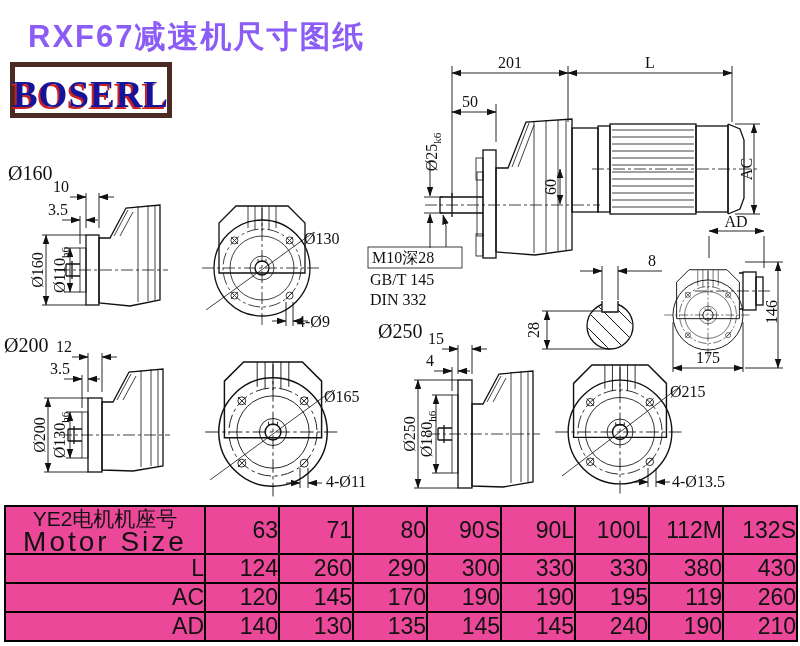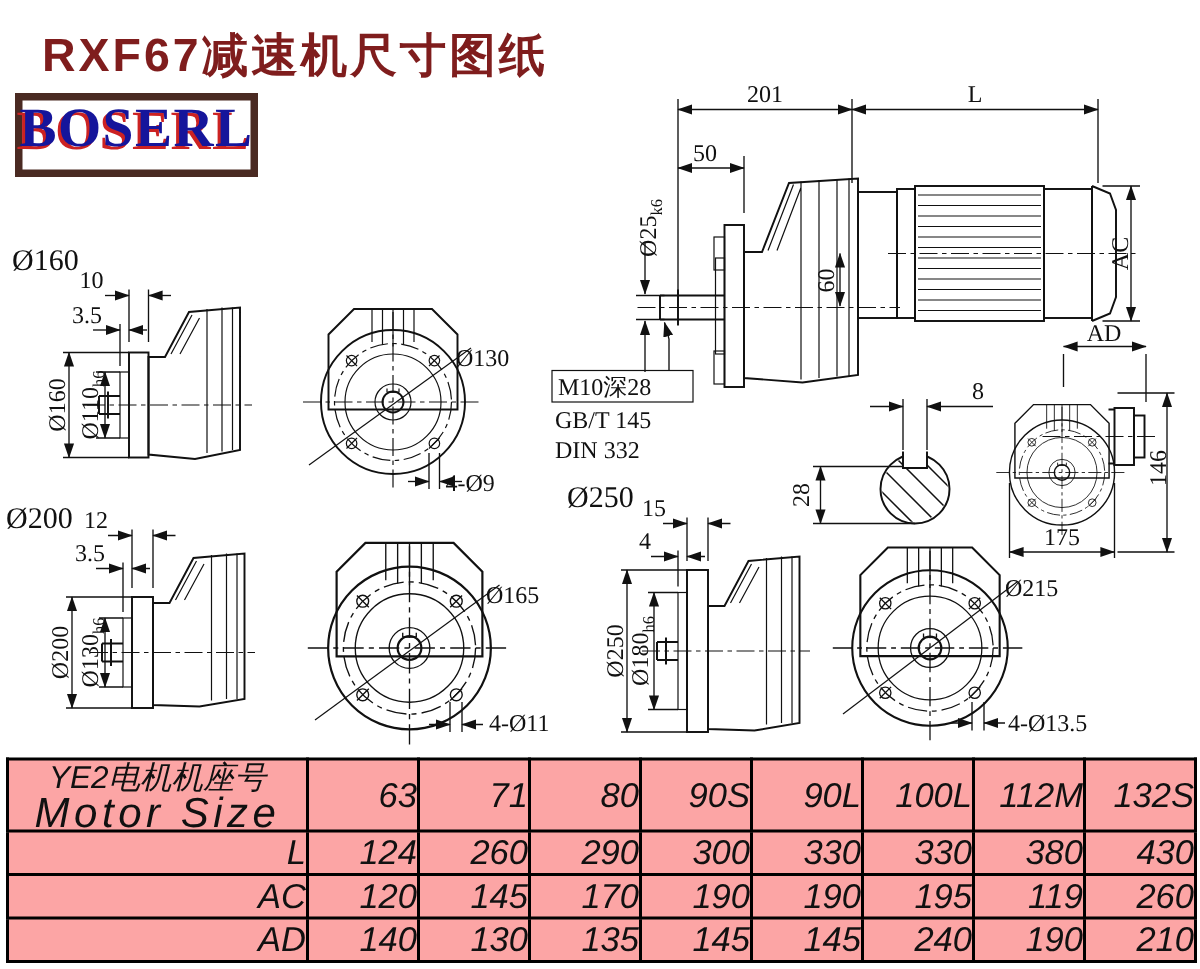--- a/index.html
+++ b/index.html
@@ -1,34 +1,34 @@
 <!DOCTYPE html>
 <html><head>
 <meta charset="utf-8">
 <style>
   html,body{margin:0;padding:0;background:#fff;}
   #page{position:relative;width:800px;height:646px;background:#ffffff;overflow:hidden;
         font-family:"Liberation Sans",sans-serif;color:#111;}
   #title{position:absolute;left:28px;top:16px;font-size:31px;font-weight:bold;
-         letter-spacing:2px;color:#7f1d1d;}
+         letter-spacing:2px;color:#8b5cf6;}
   #logo{position:absolute;left:10px;top:62px;width:152px;height:46px;
-        border:5px solid #4a2a22;background:#fff;display:flex;align-items:flex-start;justify-content:center;}
+        border:5px solid #4a2a22;background:#fff;display:flex;align-items:flex-end;justify-content:center;}
   #logo span{font-family:"Liberation Serif",serif;font-size:37px;font-weight:bold;
              color:#15159b;text-shadow:-2px 2px 0 #cc2222;letter-spacing:1px;line-height:1;}
   svg{position:absolute;left:0;top:0;}
   svg text{font-family:"Liberation Serif",serif;font-size:16px;fill:#111;}
   .big-label{font-size:20px;}
   .ln{stroke:#111;stroke-width:1.3;fill:none;}
   .thin{stroke:#111;stroke-width:0.8;fill:none;}
   .dim{stroke:#111;stroke-width:0.9;fill:none;}
   .cl{stroke:#111;stroke-width:0.8;fill:none;stroke-dasharray:12 3 3 3;}
   .hatch{stroke:#111;stroke-width:1;fill:none;}
   table{position:absolute;left:4px;top:505px;border-collapse:collapse;table-layout:fixed;}
   td,th{border:2px solid #000;text-align:center;vertical-align:middle;padding:0;
-        font-weight:normal;background:#fca5a5;font-style:italic;}
+        font-weight:normal;background:#ec4899;}
   .c0{width:198px;}
   .cn{width:72px;}
   .hdr-cn{font-size:21px;line-height:24px;}
   .hdr-en{font-size:28px;line-height:22px;letter-spacing:3px;}
   .rowhead,.num{font-size:23px;text-align:right;}
   tr.hrow{height:48px;} tr.drow{height:29px;}
 </style>
 </head>
 <body>
 

